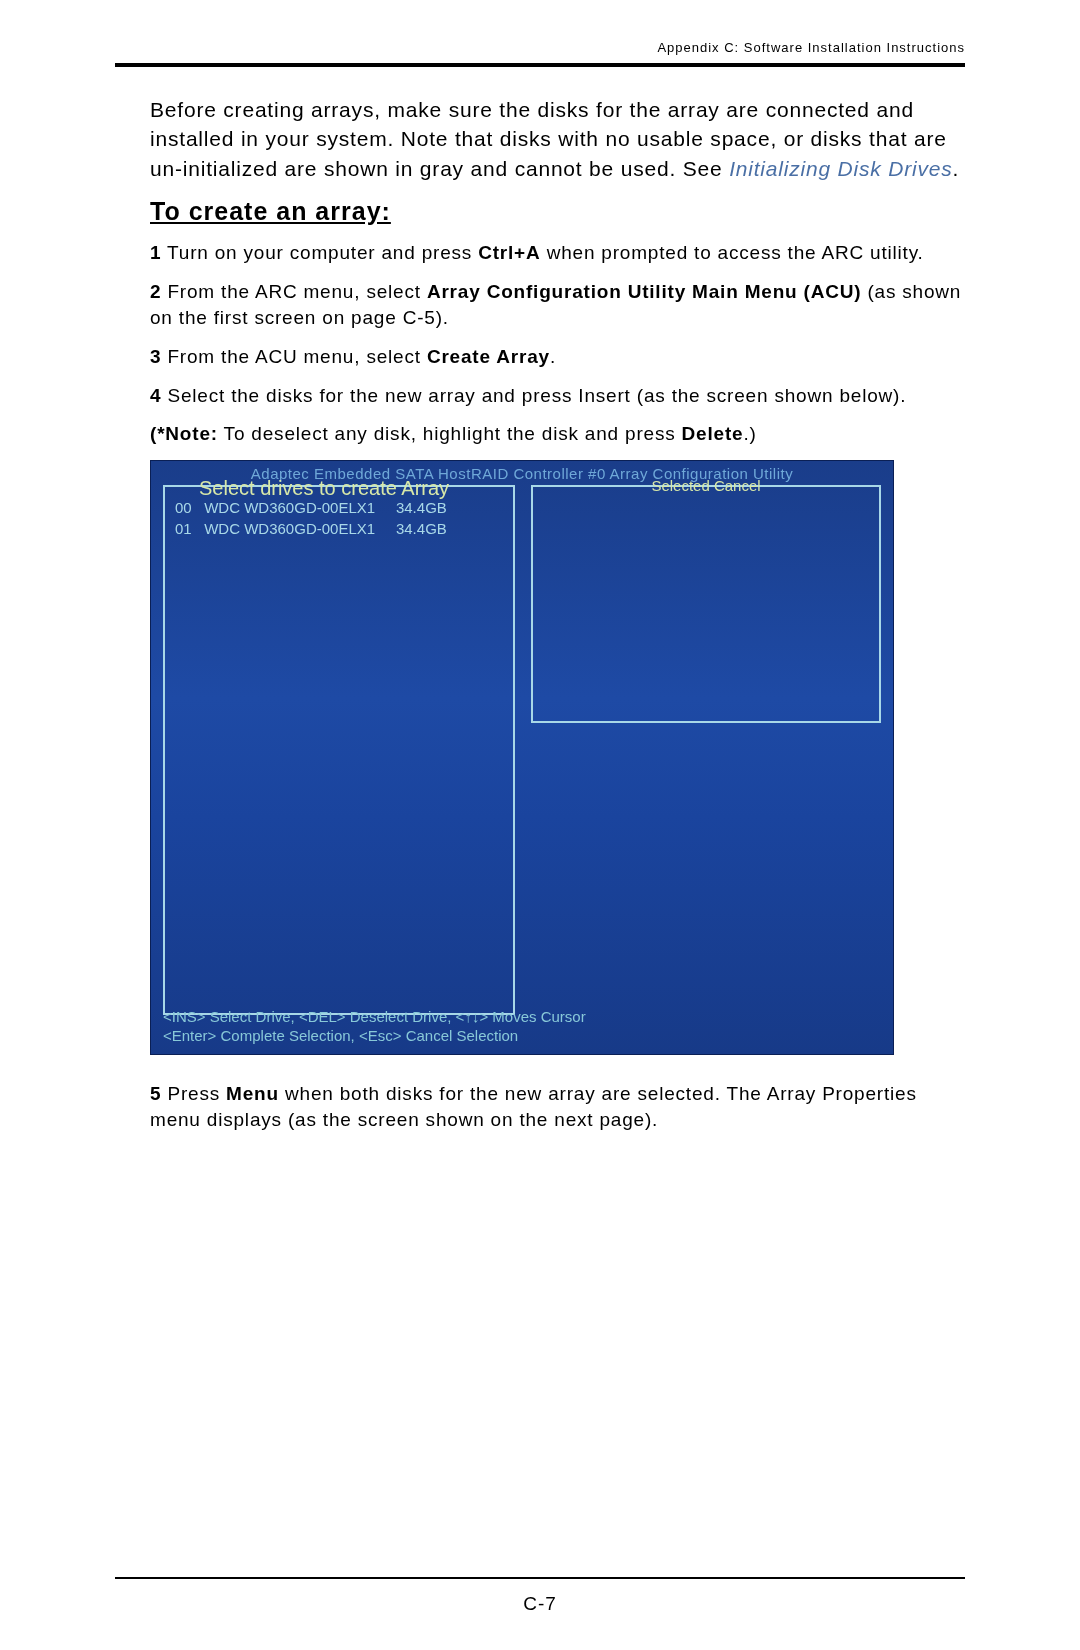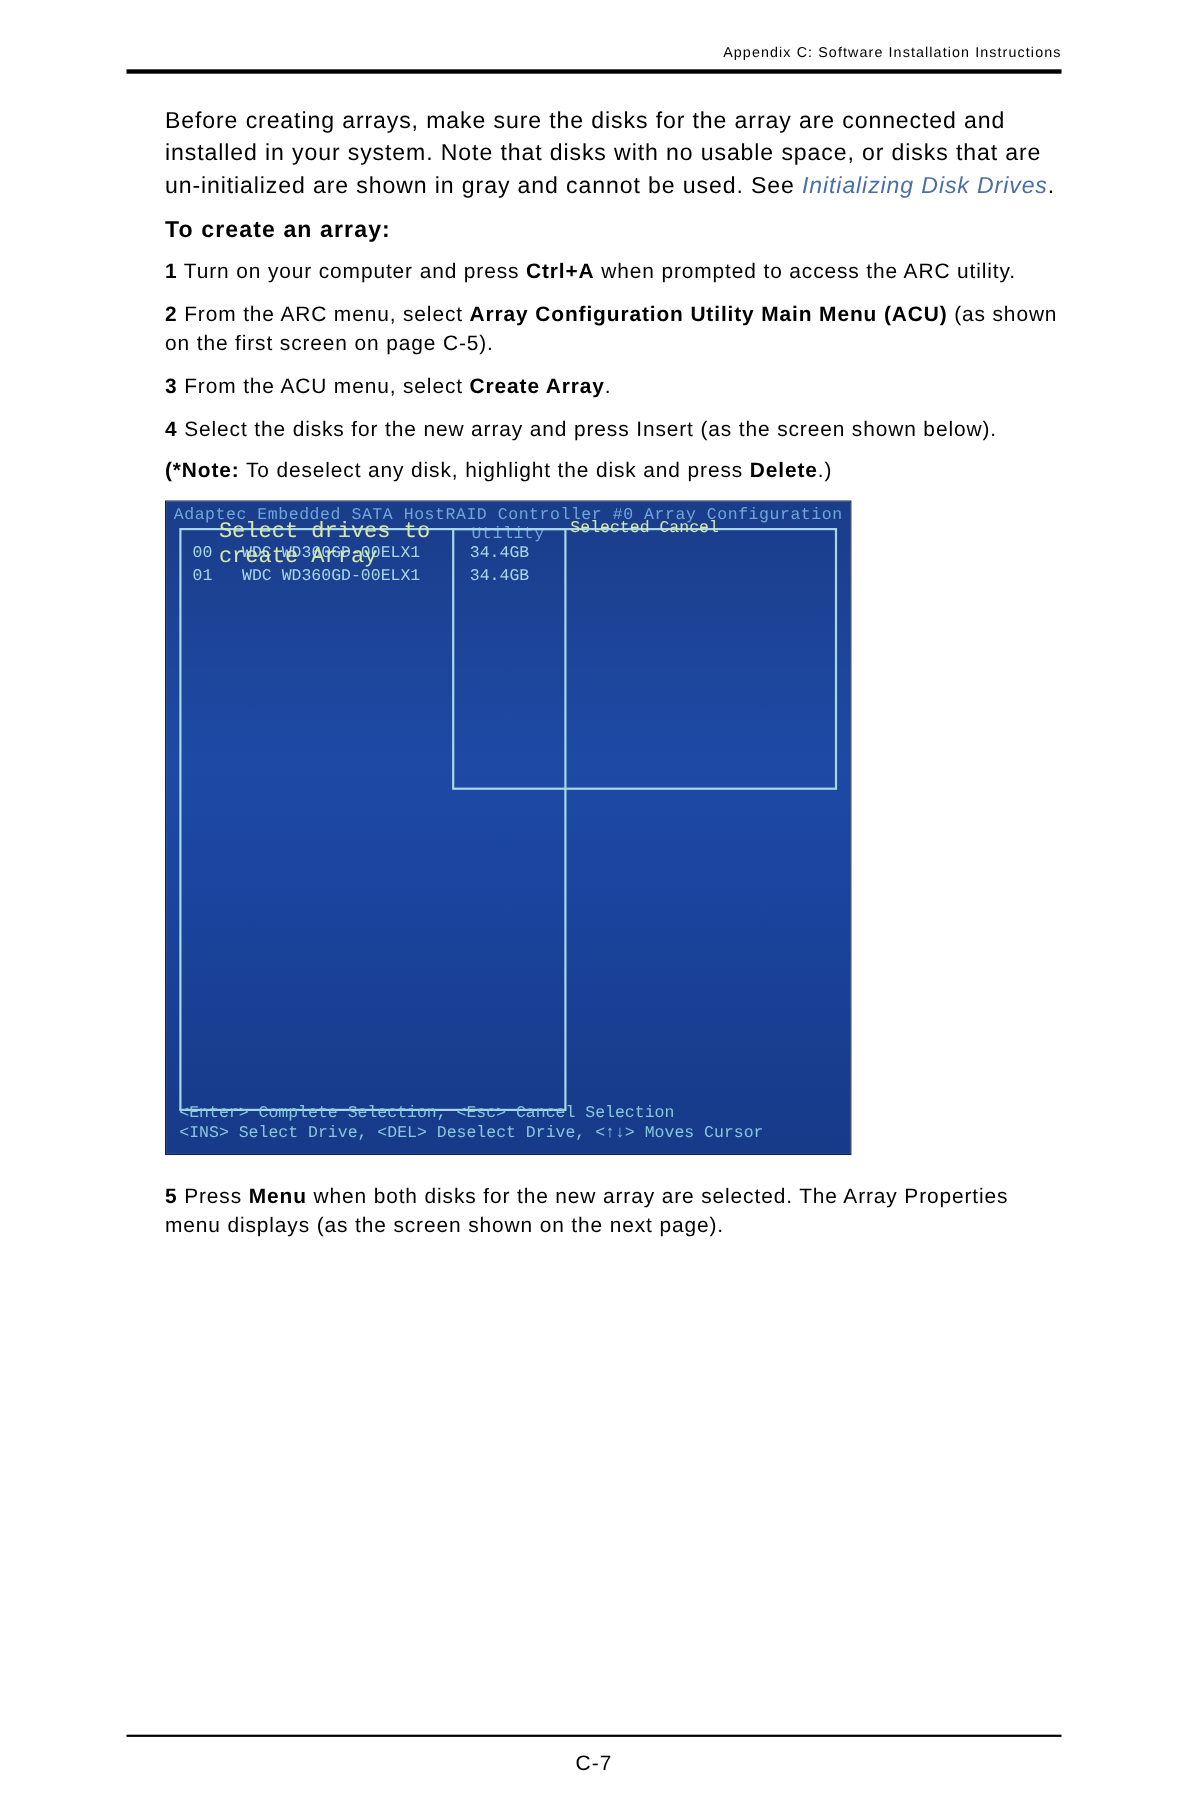--- a/index.html
+++ b/index.html
@@ -38,40 +38,41 @@
       line-height: 1.4;
       letter-spacing: 0.8px;
       margin-bottom: 14px;
     }
     .link-italic {
       font-style: italic;
       color: #4a6fa5;
     }
     .subhead {
       font-weight: bold;
-      font-size: 21px;
+      text-decoration: underline;
+      font-size: 25px;
       letter-spacing: 1px;
       margin-bottom: 14px;
     }
     .step {
       font-size: 19px;
       line-height: 1.4;
       letter-spacing: 0.8px;
       margin-bottom: 12px;
     }
     .step .num { font-weight: bold; }
     .bold { font-weight: bold; text-align: right; }
     .screenshot {
       margin-top: 10px;
       margin-bottom: 26px;
-      width: 624px;
+      width: 744px;
       height: 595px;
       background: linear-gradient(180deg, #1a3d8a 0%, #1e4aa5 40%, #1a449e 60%, #173a88 100%);
       position: relative;
-      font-family: Liberation Mono, monospace;
+      font-family: Liberation Sans, sans-serif;
       color: #b8e4e8;
       font-size: 15px;
       border: 1px solid #0a1f55;
       padding-left: 12px;
     }
     .bios-title {
       position: absolute;
       top: 4px;
       left: 0;
       right: 0;
@@ -195,22 +196,22 @@
         <div class="drive-row"><span>00</span>   <span>WDC WD360GD-00ELX1</span>     <span>34.4GB</span></div>
         <div class="drive-row"><span>01</span>   <span>WDC WD360GD-00ELX1</span>     <span>34.4GB</span></div>
       </div>
     </div>
 
     <div class="bios-panel-right">
       <div class="bios-panel-right-title">Selected Cancel</div>
     </div>
 
     <div class="bios-footer">
+      <div>&lt;INS&gt; Select Drive, &lt;DEL&gt; Deselect Drive, &lt;↑↓&gt; Moves Cursor</div>
       <div>&lt;Enter&gt; Complete Selection, &lt;Esc&gt; Cancel Selection</div>
-      <div>&lt;INS&gt; Select Drive, &lt;DEL&gt; Deselect Drive, &lt;↑↓&gt; Moves Cursor</div>
     </div>
   </div>
 
   <div class="step">
     <span class="num">5</span><span> Press </span><span class="bold">Menu</span><span> when both disks for the new array are selected. The Array Properties menu displays (as the screen shown on the next page).</span>
   </div>
 
 </div>
 
 <div class="page-footer">

